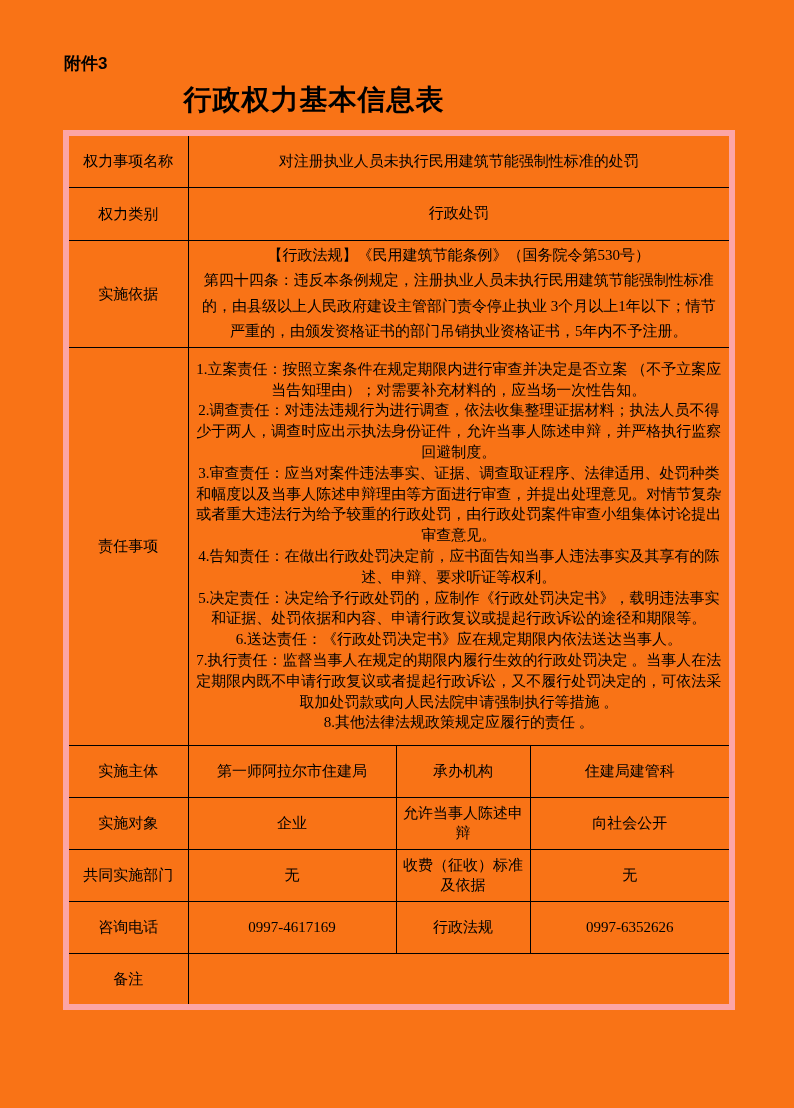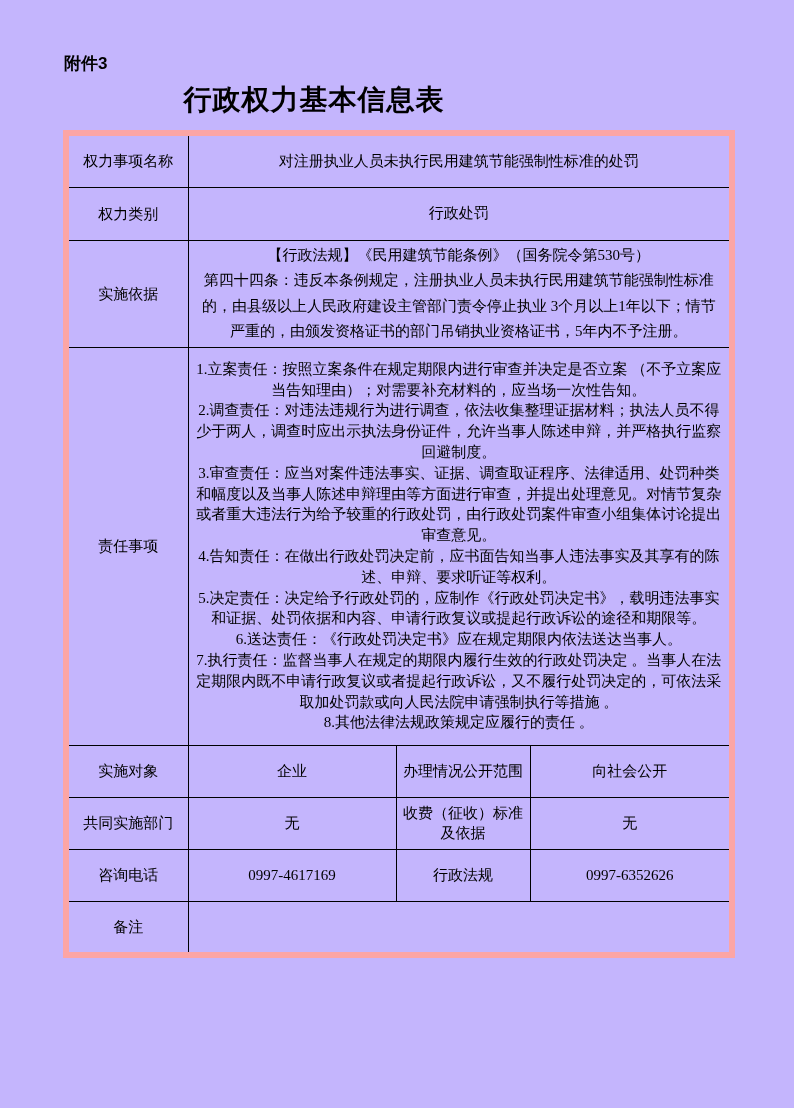--- a/index.html
+++ b/index.html
@@ -1,20 +1,20 @@
 <!DOCTYPE html>
 <html><head>
 <meta charset="utf-8">
 <style>
   html, body { margin: 0; padding: 0; background: #ffffff; }
   .page {
     position: relative;
     width: 794px;
     height: 1108px;
-    background: #c4b5fd;
+    background: #f97316;
     color: #000000;
     font-family: "Liberation Serif", "DejaVu Serif", serif;
     overflow: hidden;
   }
   .attachment {
     position: absolute;
     left: 64px;
     top: 52px;
     font-family: "Liberation Sans", "DejaVu Sans", sans-serif;
     font-weight: bold;
@@ -112,25 +112,31 @@
       <td colspan="3" class="block duties-cell">1.立案责任：按照立案条件在规定期限内进行审查并决定是否立案 （不予立案应当告知理由）；对需要补充材料的，应当场一次性告知。
 2.调查责任：对违法违规行为进行调查，依法收集整理证据材料；执法人员不得少于两人，调查时应出示执法身份证件，允许当事人陈述申辩，并严格执行监察回避制度。
 3.审查责任：应当对案件违法事实、证据、调查取证程序、法律适用、处罚种类和幅度以及当事人陈述申辩理由等方面进行审查，并提出处理意见。对情节复杂或者重大违法行为给予较重的行政处罚，由行政处罚案件审查小组集体讨论提出审查意见。
 4.告知责任：在做出行政处罚决定前，应书面告知当事人违法事实及其享有的陈述、申辩、要求听证等权利。
 5.决定责任：决定给予行政处罚的，应制作《行政处罚决定书》，载明违法事实和证据、处罚依据和内容、申请行政复议或提起行政诉讼的途径和期限等。
 6.送达责任：《行政处罚决定书》应在规定期限内依法送达当事人。
 7.执行责任：监督当事人在规定的期限内履行生效的行政处罚决定 。当事人在法定期限内既不申请行政复议或者提起行政诉讼，又不履行处罚决定的，可依法采取加处罚款或向人民法院申请强制执行等措施 。
 8.其他法律法规政策规定应履行的责任 。</td>
     </tr>
 
+    <tr class="r5">
+      <td class="label-cell">实施主体</td>
+      <td>第一师阿拉尔市住建局</td>
+      <td class="label-cell">承办机构</td>
+      <td>住建局建管科</td>
+    </tr>
 
     <tr class="r6">
       <td class="label-cell">实施对象</td>
       <td>企业</td>
-      <td class="label-cell">办理情况公开范围</td>
+      <td class="label-cell">允许当事人陈述申辩</td>
       <td>向社会公开</td>
     </tr>
 
     <tr class="r7">
       <td class="label-cell">共同实施部门</td>
       <td>无</td>
       <td class="label-cell">收费（征收）标准及依据</td>
       <td>无</td>
     </tr>
 

